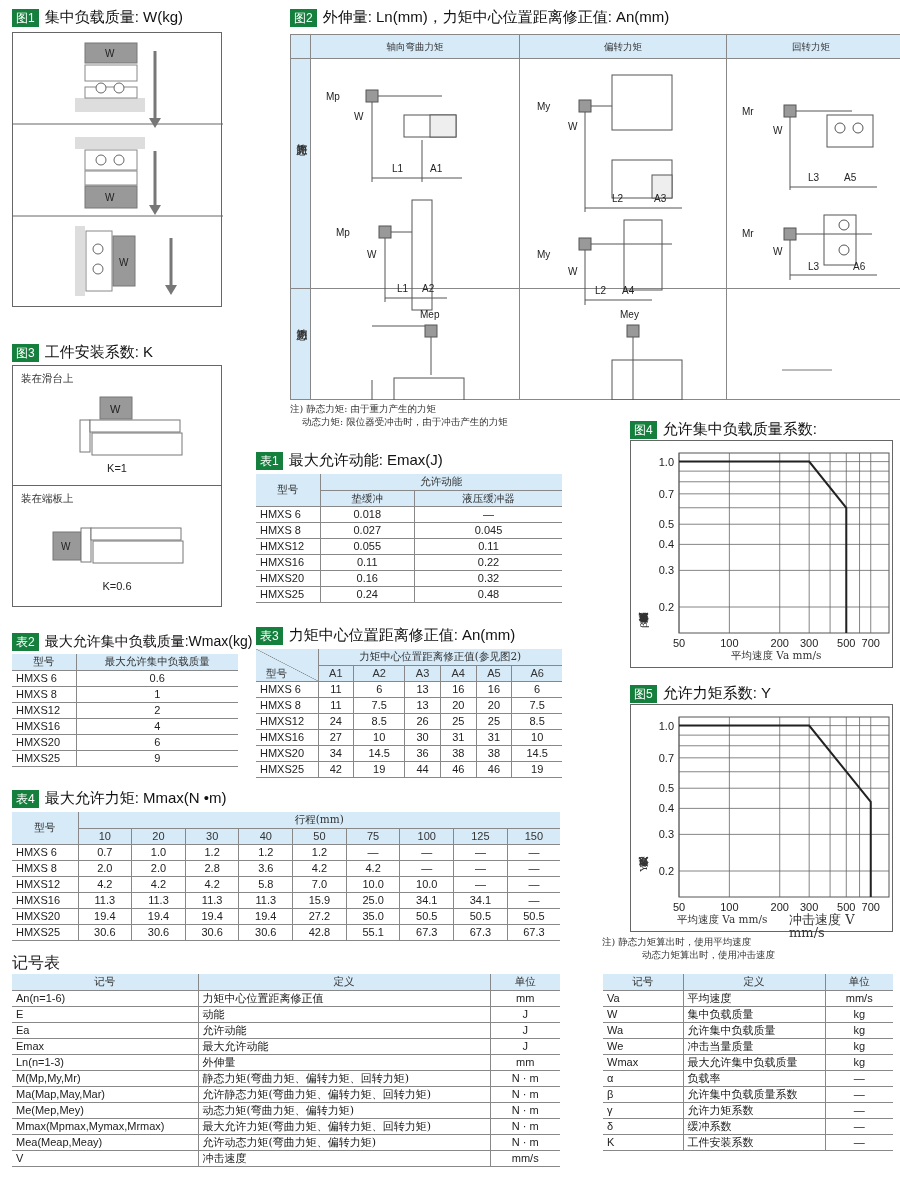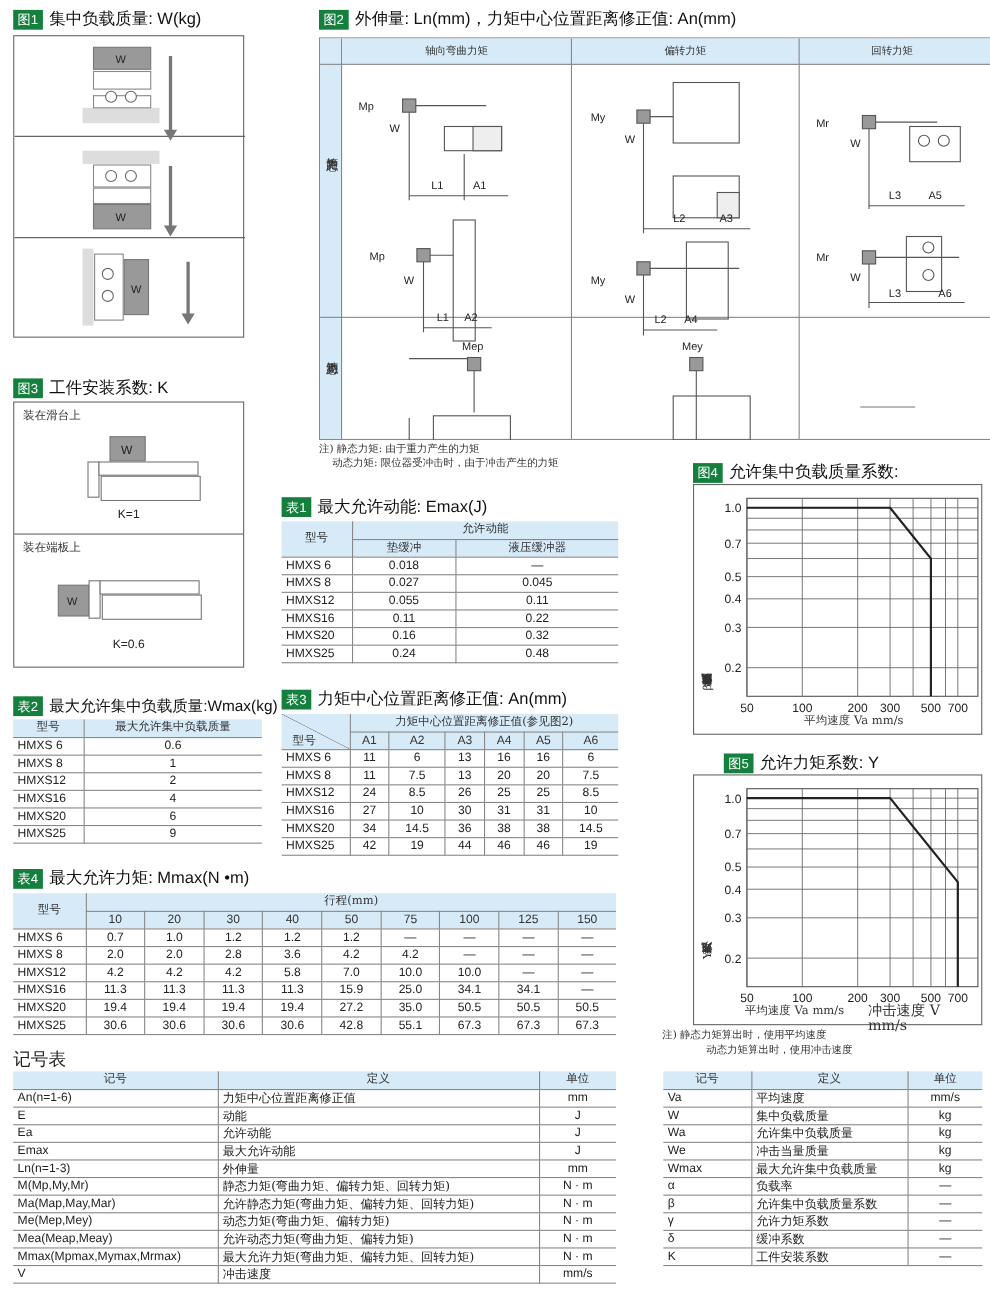--- a/index.html
+++ b/index.html
@@ -492,21 +492,21 @@
       <text x="148.72123595861524" y="206" font-size="11" text-anchor="middle" fill="#222">200</text>
       <text x="178.18030898965384" y="206" font-size="11" text-anchor="middle" fill="#222">300</text>
       <text x="215.29435174135156" y="206" font-size="11" text-anchor="middle" fill="#222">500</text>
       <text x="239.74074674137952" y="206" font-size="11" text-anchor="middle" fill="#222">700</text>
       <polyline points="48,20.610506239472624 178.18030898965384,20.610506239472624 215.29435174135156,66.75948245323869 215.29435174135156,192" fill="none" stroke="#222" stroke-width="2"></polyline>
     </svg>
   <div class="abs note" style="left:6px;top:30px;height:160px;writing-mode:vertical-rl;transform:rotate(180deg);font-size:10px">允许集中负载质量系数  β</div>
   <div class="abs note" style="left:100px;top:208px;font-size:10.5px">平均速度  Va mm/s</div>
 </div>
 
-<div class="abs sec-title" style="left:658px;top:684px">
+<div class="abs sec-title" style="left:630px;top:684px">
   <span class="tag">图5</span>
   <span>允许力矩系数: Y</span>
 </div>
 <div class="abs grid-wrap" style="left:630px;top:704px;width:263px;height:228px">
   <svg width="261" height="226" id="fig5svg">
       <rect x="48" y="12" width="210" height="180" fill="none" stroke="#555"></rect>
       <line x1="48" y1="12" x2="48" y2="192" stroke="#666" stroke-width="0.8"></line>
       <line x1="98.36061797930762" y1="12" x2="98.36061797930762" y2="192" stroke="#666" stroke-width="0.8"></line>
       <line x1="148.72123595861524" y1="12" x2="148.72123595861524" y2="192" stroke="#666" stroke-width="0.8"></line>
       <line x1="178.18030898965384" y1="12" x2="178.18030898965384" y2="192" stroke="#666" stroke-width="0.8"></line>
@@ -588,27 +588,27 @@
         <td class="l vr">Ma(Map,May,Mar)</td>
         <td class="vr l" style="font-family: &quot;DejaVu Serif&quot;, serif;">允许静态力矩(弯曲力矩、偏转力矩、回转力矩)</td>
         <td>N · m</td>
       </tr>
       <tr>
         <td class="l vr">Me(Mep,Mey)</td>
         <td class="vr l" style="font-family: &quot;DejaVu Serif&quot;, serif;">动态力矩(弯曲力矩、偏转力矩)</td>
         <td>N · m</td>
       </tr>
       <tr>
+        <td class="l vr">Mmax(Mpmax,Mymax,Mrmax)</td>
+        <td class="vr l" style="font-family: &quot;DejaVu Serif&quot;, serif;">最大允许力矩(弯曲力矩、偏转力矩、回转力矩)</td>
+        <td>N · m</td>
+      </tr>
+      <tr>
         <td class="l vr">Mea(Meap,Meay)</td>
         <td class="vr l" style="font-family: &quot;DejaVu Serif&quot;, serif;">允许动态力矩(弯曲力矩、偏转力矩)</td>
-        <td>N · m</td>
-      </tr>
-      <tr>
-        <td class="l vr">Mmax(Mpmax,Mymax,Mrmax)</td>
-        <td class="vr l" style="font-family: &quot;DejaVu Serif&quot;, serif;">最大允许力矩(弯曲力矩、偏转力矩、回转力矩)</td>
         <td>N · m</td>
       </tr>
       <tr>
         <td class="l vr">V</td>
         <td class="vr l" style="font-family: &quot;DejaVu Serif&quot;, serif;">冲击速度</td>
         <td>mm/s</td>
       </tr>
     </tbody>
 </table>
 <table class="abs" style="left:603px;top:974px;width:290px">

